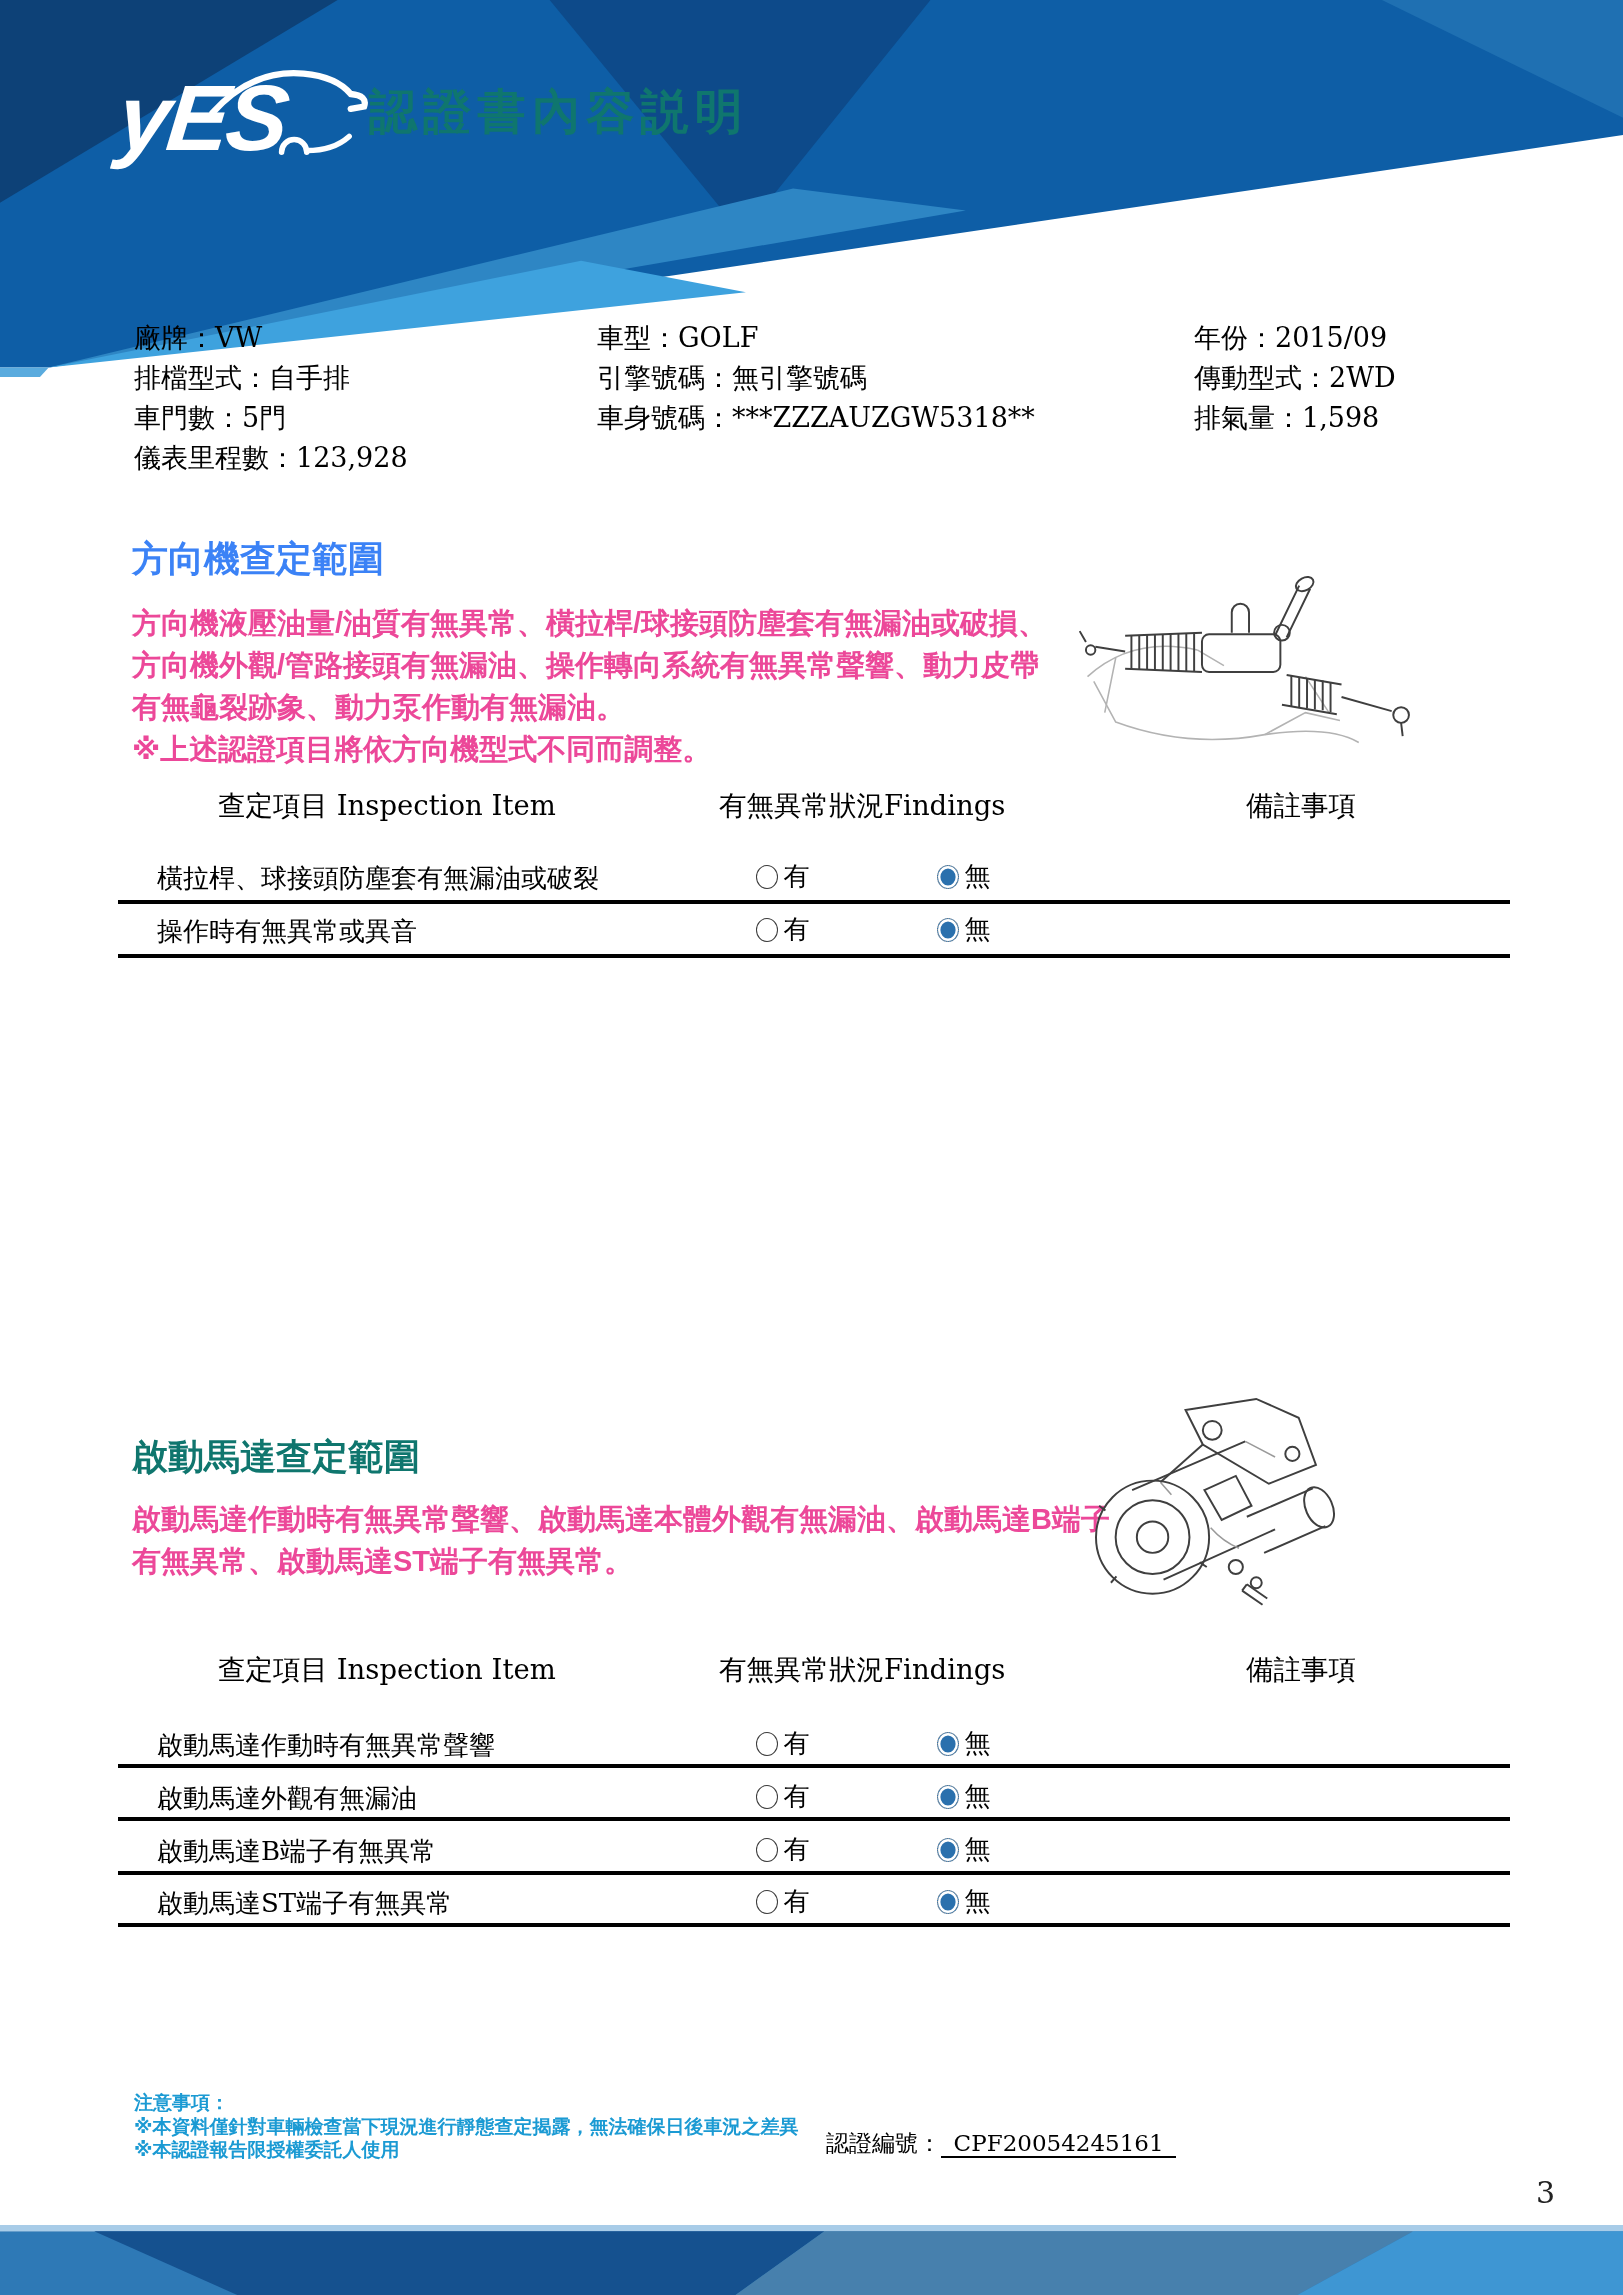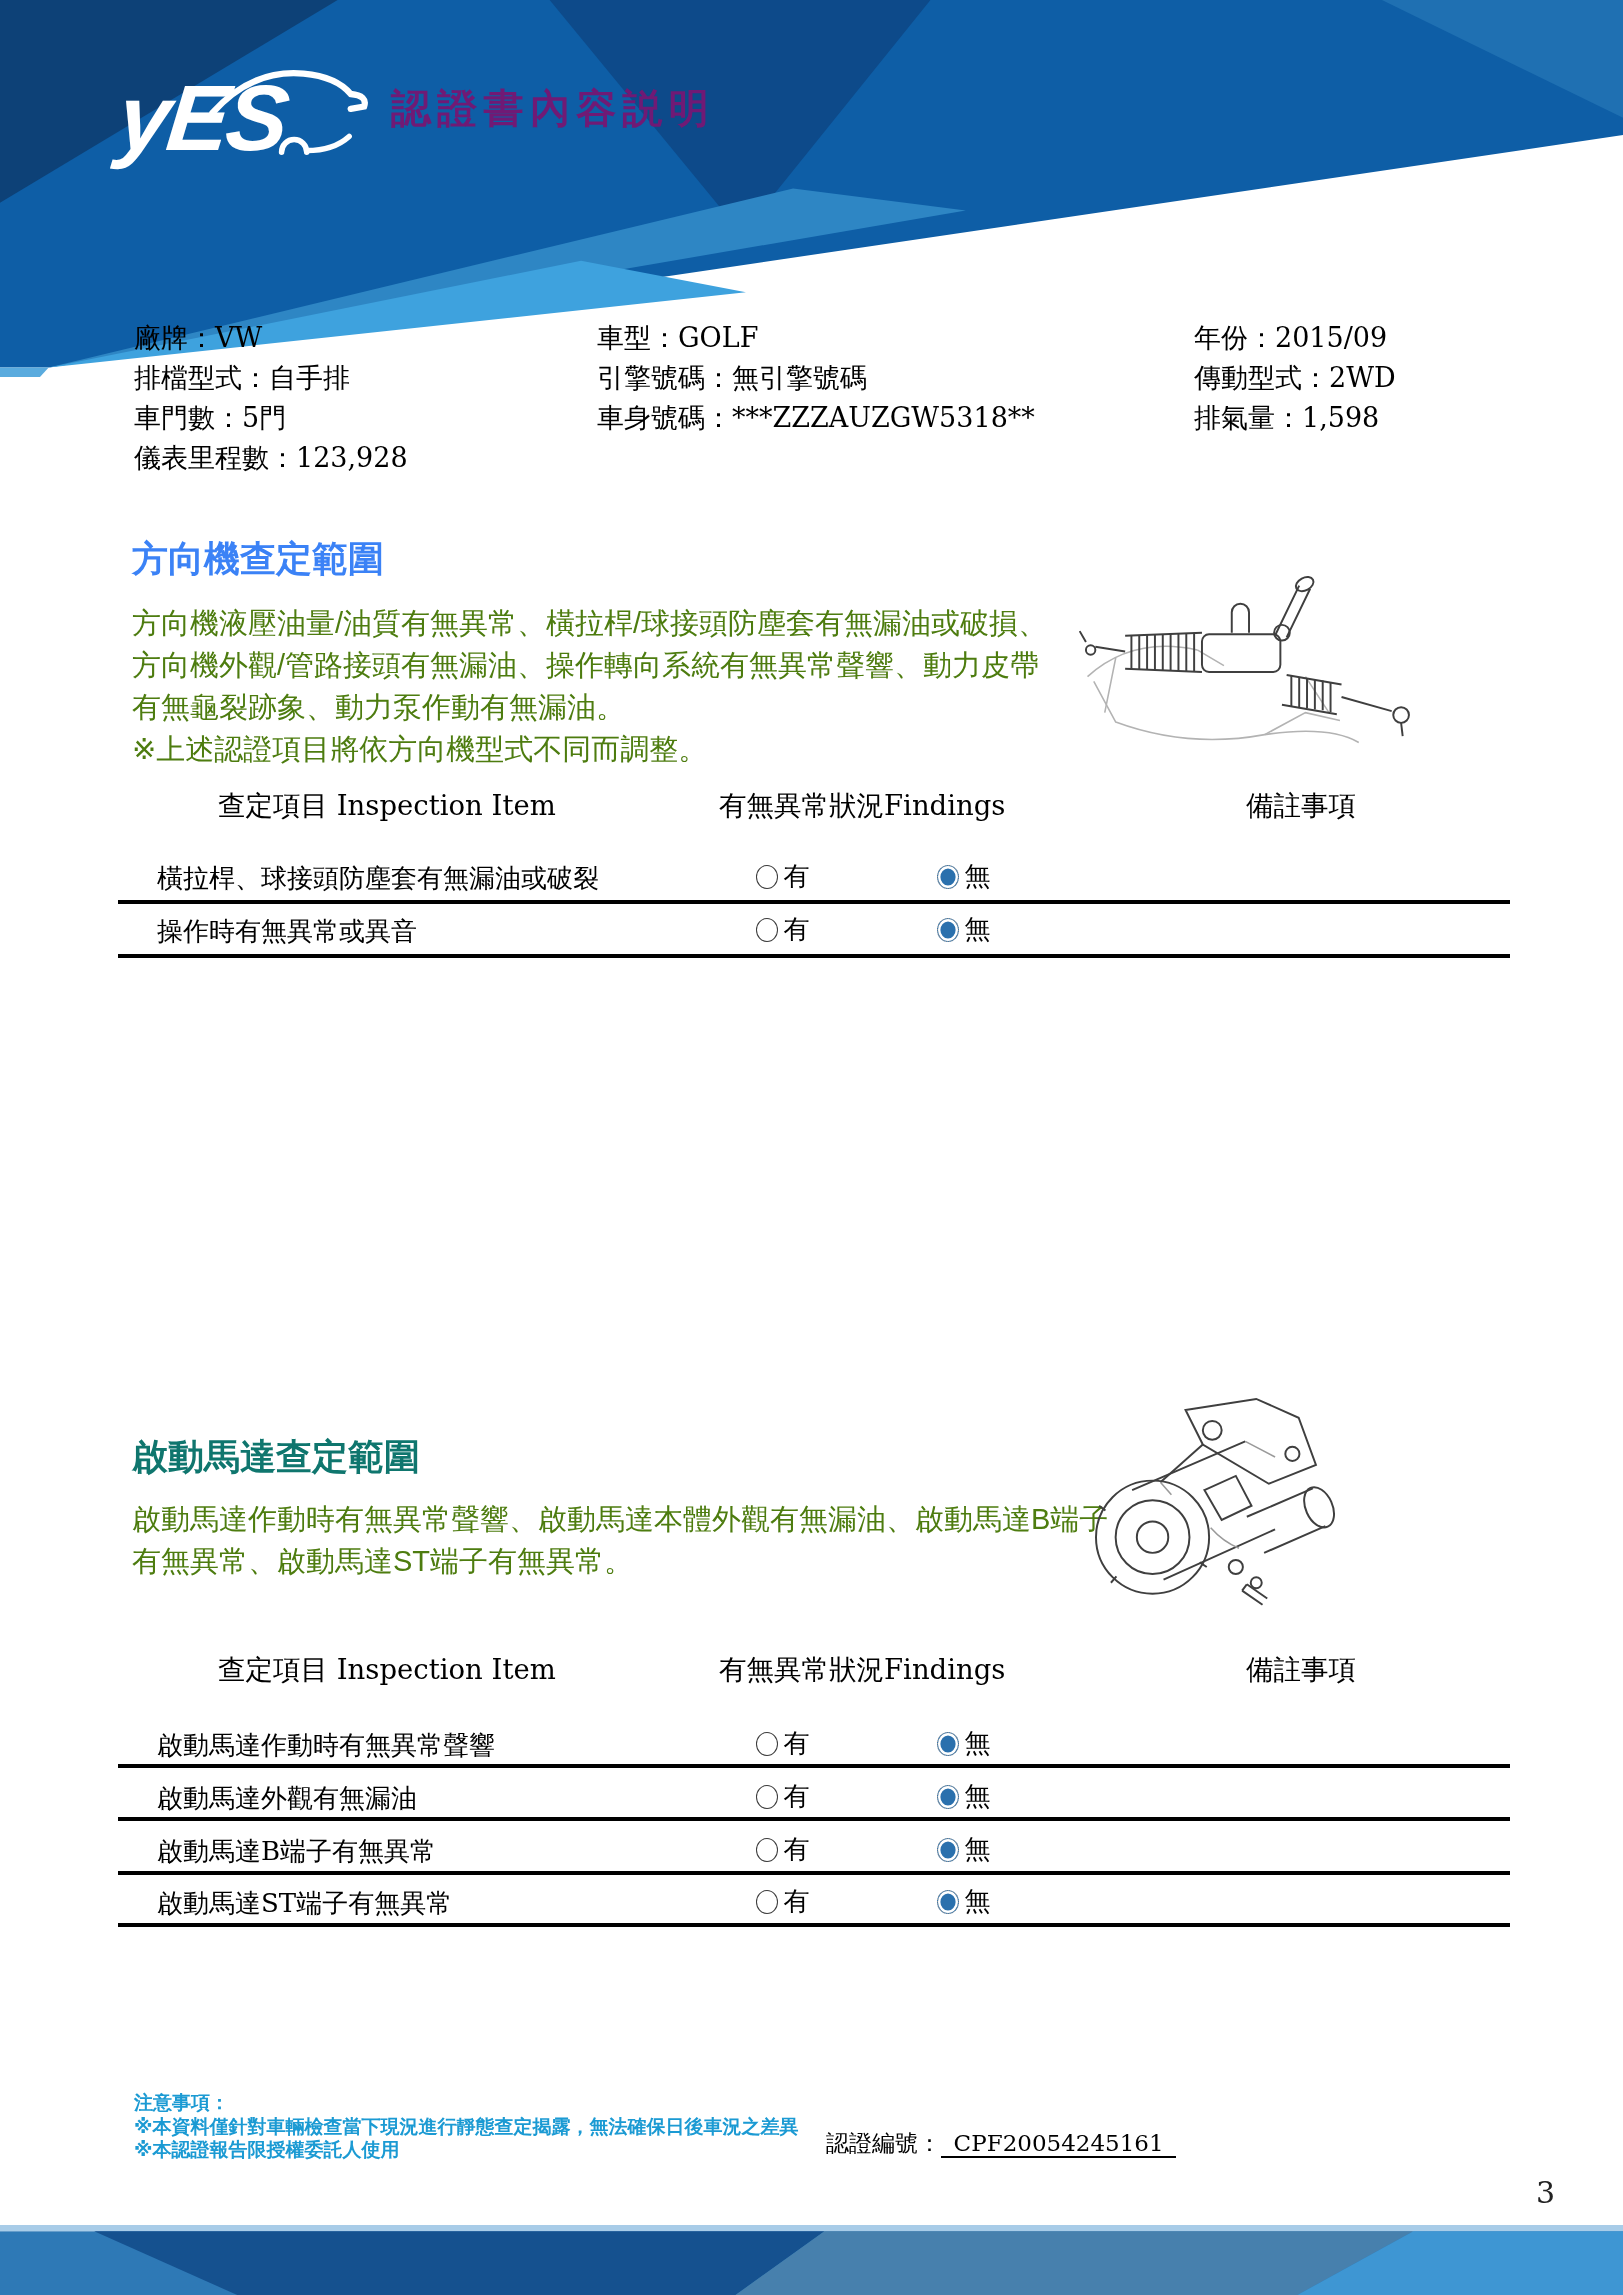--- a/index.html
+++ b/index.html
@@ -7,29 +7,29 @@
         font-family:"Liberation Sans","DejaVu Sans",sans-serif;}
   .abs{position:absolute;}
   .serif{font-family:"DejaVu Serif","Liberation Serif",serif;}
   .sans{font-family:"Liberation Sans","DejaVu Sans",sans-serif;}
 
   
   #header-svg{left:0;top:0;width:1623px;height:377px;}
   #logo-text{left:119px;top:72px;font-size:93px;font-weight:800;font-style:italic;
              color:#ffffff;transform:skewX(-6deg);letter-spacing:-3.1px;line-height:1;}
   #car-swoosh{left:206px;top:61px;width:181px;height:110px;}
-  #header-title{left:391px;top:88px;font-size:40px;font-weight:800;color:#701a75;letter-spacing:6.3px;line-height:1;}
+  #header-title{left:369px;top:88px;font-size:48px;font-weight:800;color:#0f766e;letter-spacing:6.3px;line-height:1;}
 
   
   .vcol{top:318px;font-size:27px;color:#000;line-height:40px;}
   #vcol-0{left:134px;} #vcol-1{left:597px;} #vcol-2{left:1194px;}
 
   
   .sec-title{font-size:36px;font-weight:800;line-height:1.1;}
-  .sec-desc{width:1052px;font-size:29px;font-weight:400;color:#4d7c0f;line-height:42px;}
+  .sec-desc{width:1052px;font-size:29px;font-weight:700;color:#ec4899;line-height:42px;}
   .sec-desc div{height:42px;}
   #sec0-title{left:132px;top:539px;}
   #sec0-desc{left:132px;top:602px;}
   #sec1-title{left:132px;top:1437px;}
   #sec1-desc{left:132px;top:1498px;}
 
   
   #steering-art{left:1070px;top:559px;width:369px;height:196px;}
   #starter-art{left:1085px;top:1394px;width:271px;height:240px;}
 

